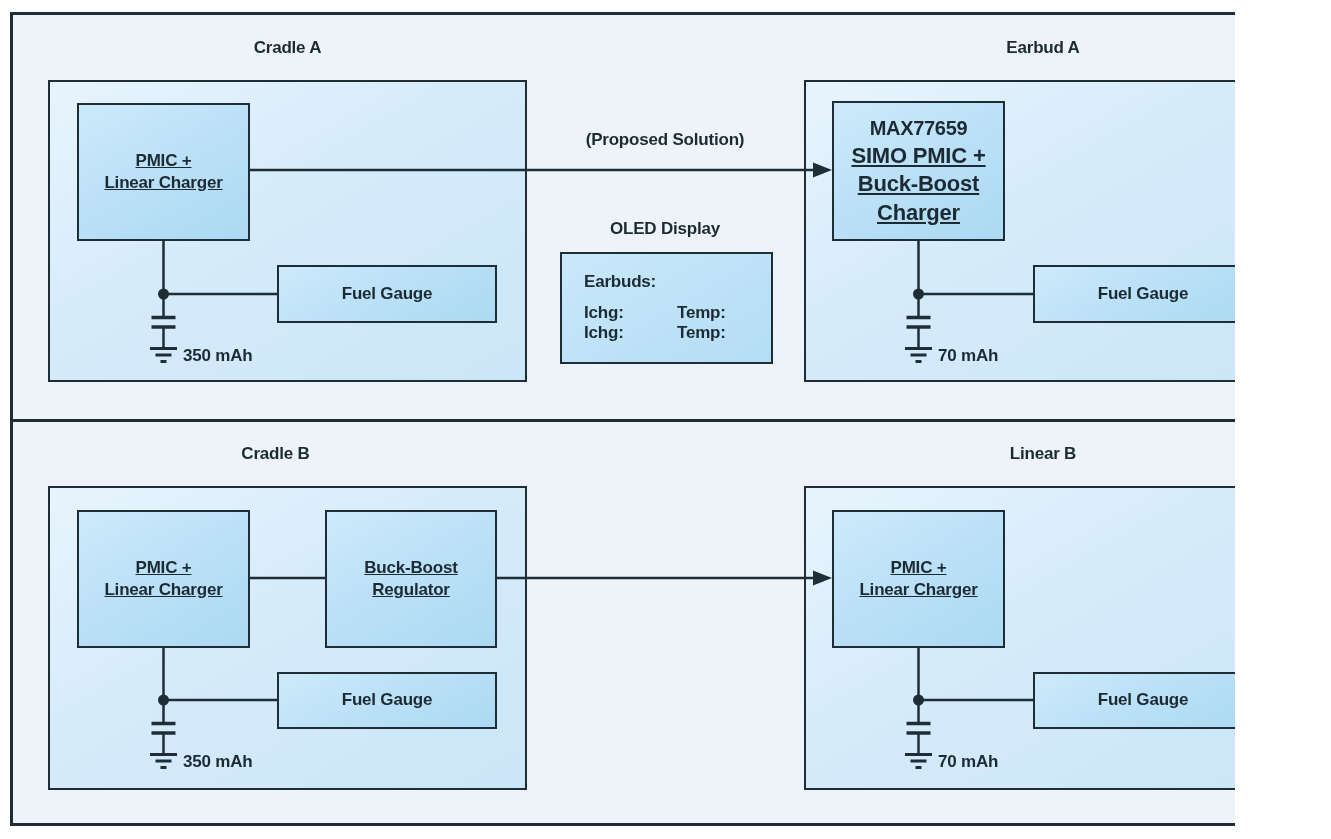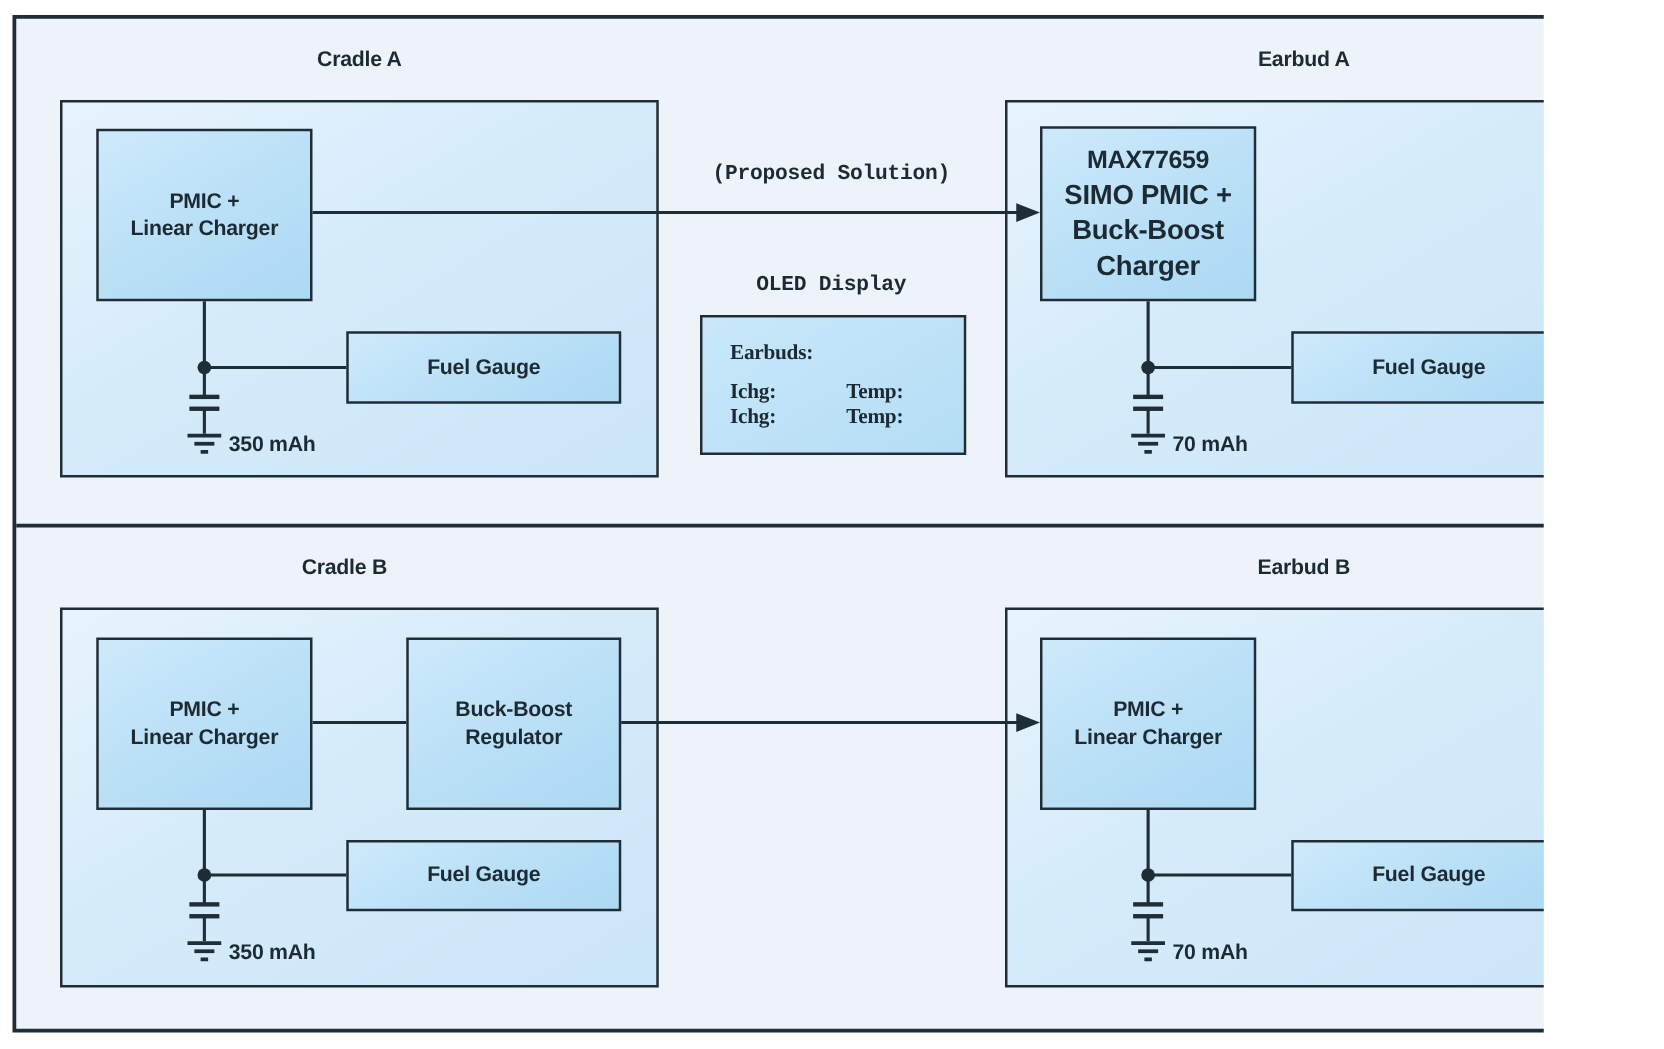--- a/index.html
+++ b/index.html
@@ -21,28 +21,28 @@
     background:linear-gradient(150deg,#e8f4fd 0%,#d5ebfa 45%,#cbe6f8 100%);
     z-index:1;
   }
   .blk{
     position:absolute;box-sizing:border-box;border:2.5px solid #1f2d37;
     background:linear-gradient(150deg,#cdeafb 0%,#bce1f7 45%,#acd9f3 100%);
     display:flex;flex-direction:column;align-items:center;justify-content:center;
     text-align:center;font-weight:bold;font-size:17px;line-height:1.3;
     letter-spacing:-0.2px;z-index:2;
   }
-  .pre{white-space:pre-line;}
+  .pre{white-space:pre-line;text-decoration:underline;}
   .title{
     position:absolute;font-weight:bold;font-size:17px;text-align:center;
     letter-spacing:-0.2px;z-index:10;
   }
   .floatlbl{
     position:absolute;font-weight:bold;font-size:17px;text-align:center;
-    letter-spacing:-0.2px;z-index:10;font-family:Liberation Mono, monospace;
+    letter-spacing:-0.2px;z-index:10;
   }
   .batlbl{
     position:absolute;font-weight:bold;font-size:17px;letter-spacing:-0.2px;z-index:10;margin-top:33px;
   }
   .max-title{font-size:20px;letter-spacing:-0.3px;margin-bottom:1px;}
   .max-sub{font-size:22px;}
   .oled-box{
     position:absolute;box-sizing:border-box;border:2.5px solid #1f2d37;
     background:linear-gradient(150deg,#c9e8fa 0%,#b4ddf5 100%);z-index:2;
   }
@@ -75,33 +75,33 @@
     <div class="max-title">MAX77659</div>
     <div class="max-sub pre">SIMO PMIC +
 Buck-Boost
 Charger</div>
   </div>
   <div class="blk" style="left:1033px;top:265px;width:220px;height:58px;">Fuel Gauge</div>
 
   <div class="floatlbl" style="left:465px;top:130px;width:400px;">(Proposed Solution)</div>
 
   <div class="floatlbl" style="left:465px;top:219px;width:400px;">OLED Display</div>
-  <div class="oled-box" style="left:560px;top:252px;width:213px;height:112px;font-family:Liberation Serif, serif;">
+  <div class="oled-box" style="left:560px;top:252px;width:213px;height:112px;">
     <div class="oled-txt" style="left:22px;top:18px;">Earbuds:</div>
     <div class="oled-txt" style="left:22px;top:49px;">Ichg:</div>
     <div class="oled-txt" style="left:115px;top:49px;">Temp:</div>
     <div class="oled-txt" style="left:22px;top:69px;">Ichg:</div>
     <div class="oled-txt" style="left:115px;top:69px;">Temp:</div>
   </div>
 
   <div class="batlbl" style="left:183px;top:313px;">350 mAh</div>
   <div class="batlbl" style="left:938px;top:313px;">70 mAh</div>
 
   <div class="title" style="left:36px;top:444px;width:479px;">Cradle B</div>
-  <div class="title" style="left:804px;top:444px;width:478px;">Earbud B</div>
+  <div class="title" style="left:804px;top:444px;width:478px;">Linear B</div>
 
   <div class="cbox" style="left:48px;top:486px;width:479px;height:304px;"></div>
   <div class="cbox" style="left:804px;top:486px;width:478px;height:304px;"></div>
 
   <div class="blk pre" style="left:77px;top:510px;width:173px;height:138px;">PMIC +
 Linear Charger</div>
   <div class="blk pre" style="left:325px;top:510px;width:172px;height:138px;">Buck-Boost
 Regulator</div>
   <div class="blk" style="left:277px;top:672px;width:220px;height:57px;">Fuel Gauge</div>
 

